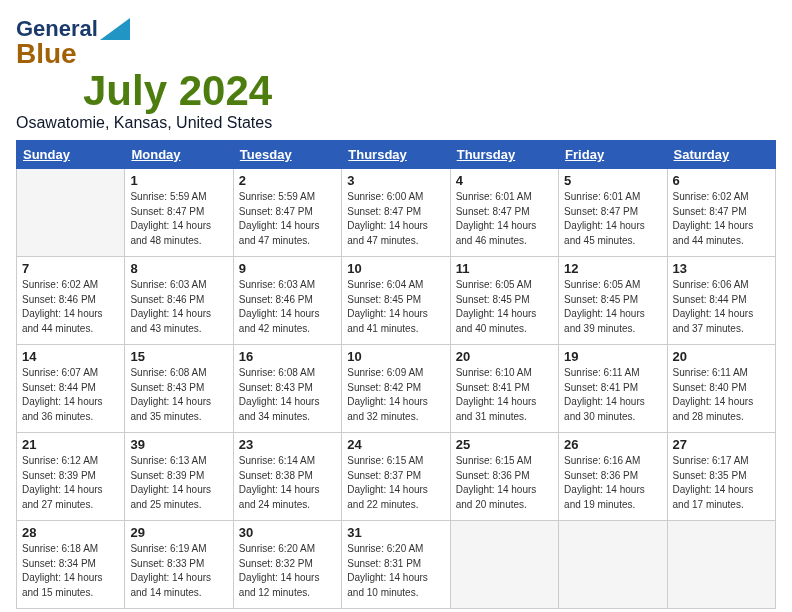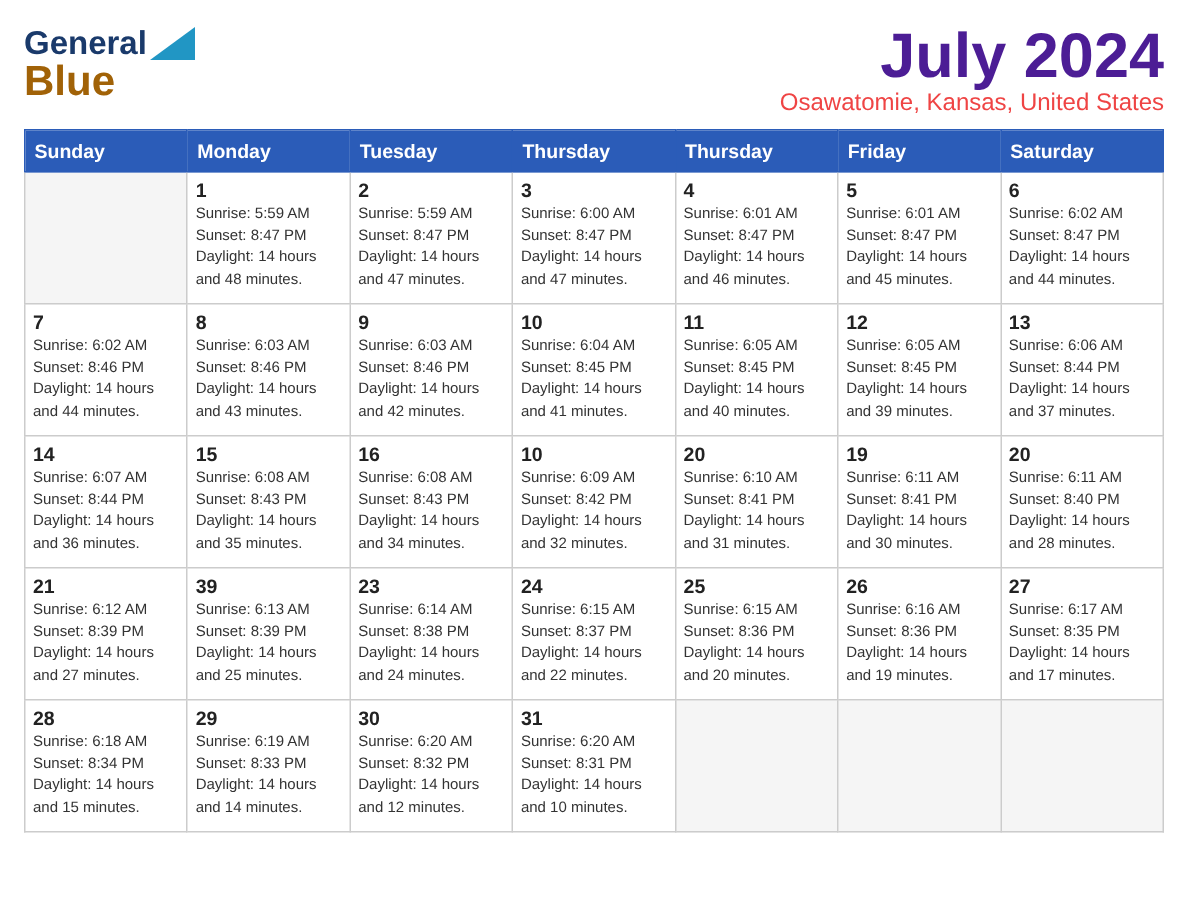--- a/index.html
+++ b/index.html
@@ -5,58 +5,59 @@
     * { box-sizing: border-box; margin: 0; padding: 0; }
     body {
       font-family: Arial, sans-serif;
       background: #fff;
       width: 792px;
       min-height: 612px;
       padding: 16px;
     }
     .header-area {
       display: flex;
-      justify-content: space-between;
       align-items: flex-start;
       margin-bottom: 8px;
+      flex-direction: column;
     }
     .logo-area {
       display: flex;
       flex-direction: column;
       align-items: flex-start;
     }
     .logo-row {
       display: flex;
       align-items: center;
     }
     .title-area { text-align: right; }
     .month-title {
       font-size: 42px;
       font-weight: bold;
-      color: #4c1d95;
+      color: #4d7c0f;
       line-height: 1;
     }
     .location-title {
       font-size: 16px;
-      color: #ef4444;
+      color: #0f172a;
       margin-top: 2px;
     }
     .calendar {
       width: 100%;
       border-collapse: collapse;
       font-size: 11px;
     }
     .calendar th {
       background: #2b5cb8;
       color: #fff;
       text-align: left;
       padding: 6px 6px;
       font-size: 13px;
       font-weight: bold;
       border: 1px solid #2b5cb8;
+      text-decoration: underline;
     }
     .calendar td {
       border: 1px solid #ccc;
       vertical-align: top;
       padding: 4px 5px;
       min-height: 80px;
       height: 88px;
       width: calc(100% / 7);
       background: #fff;
     }

